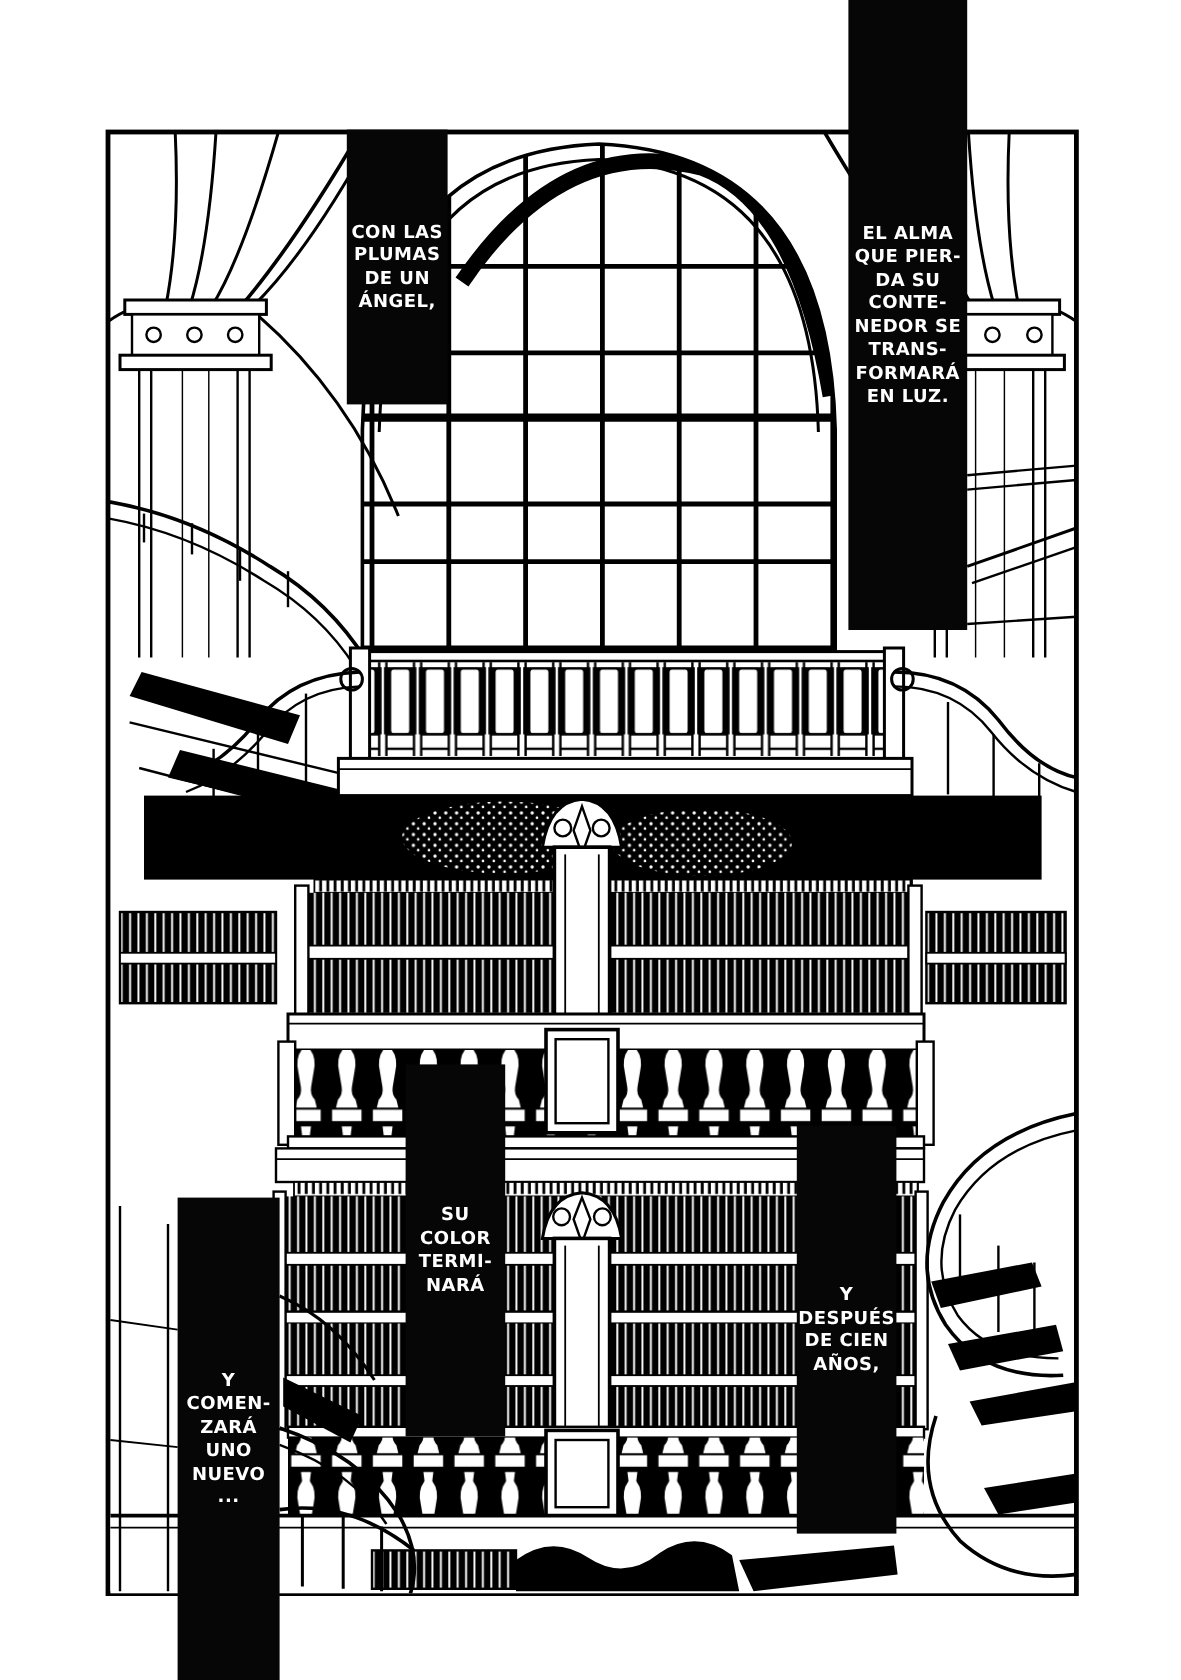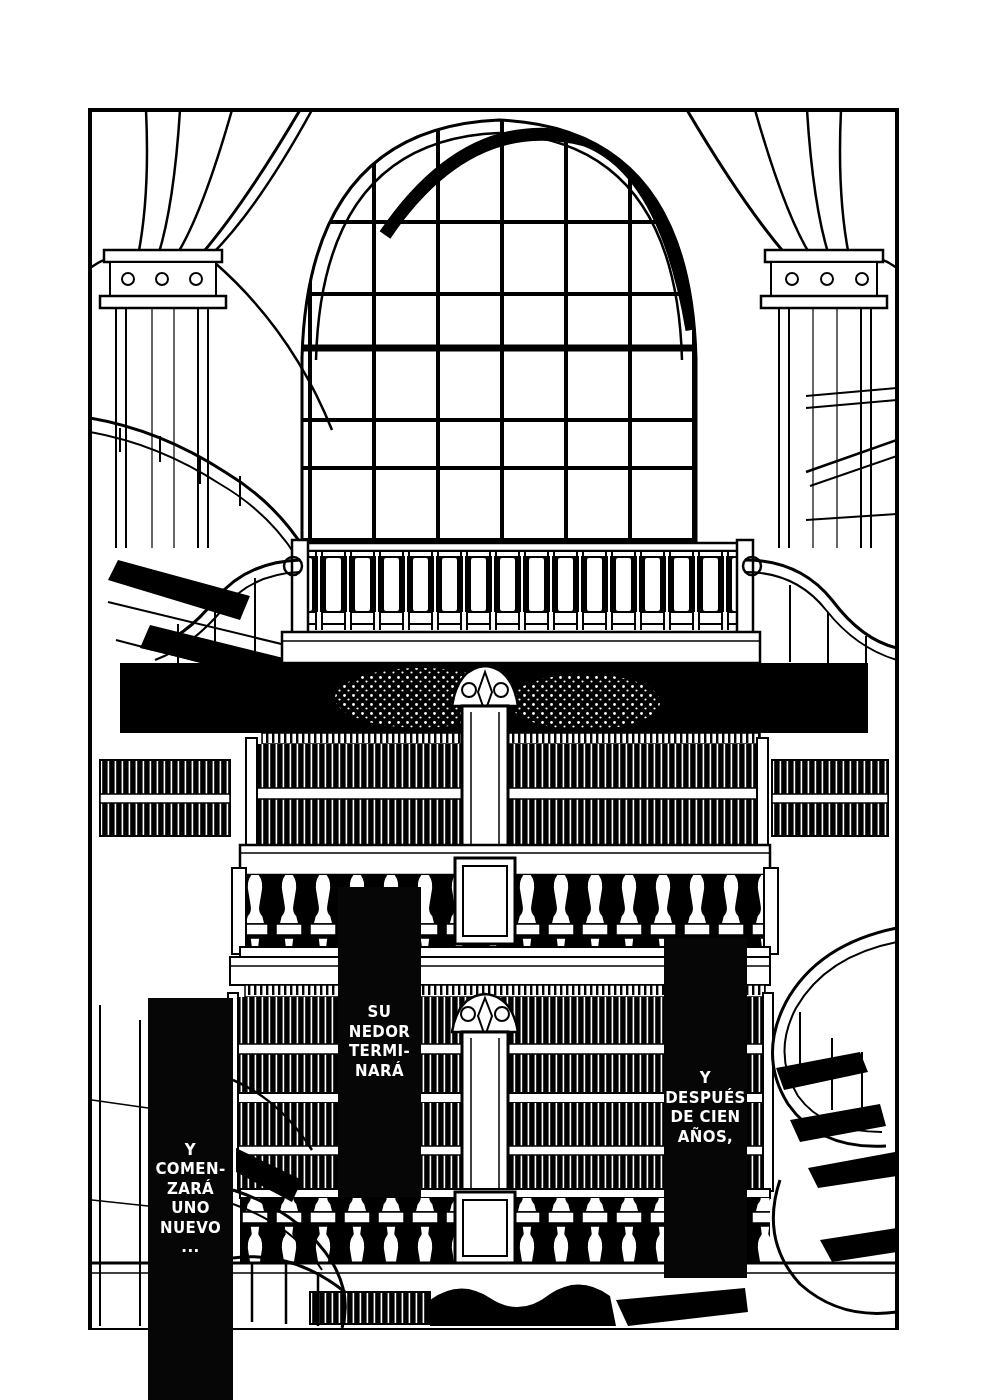--- a/index.html
+++ b/index.html
@@ -282,22 +282,38 @@
       <polygon points="236,1148 302,1180 292,1202 236,1172" fill="#000"></polygon>
       <g stroke="#000">
         <line x1="100" y1="1005" x2="100" y2="1326" stroke-width="2"></line>
         <line x1="140" y1="1020" x2="140" y2="1326" stroke-width="2"></line>
         <line x1="92" y1="1100" x2="148" y2="1108" stroke-width="1.5"></line>
         <line x1="92" y1="1200" x2="148" y2="1206" stroke-width="1.5"></line>
       </g>
     </g>
   </svg>
 
+  <div class="caption" id="cap-plumas">
+    <span class="txt">CON LAS
+PLUMAS
+DE UN
+ÁNGEL,</span>
+  </div>
+  <div class="caption" id="cap-alma">
+    <span class="txt">EL ALMA
+QUE PIER-
+DA SU
+CONTE-
+NEDOR SE
+TRANS-
+FORMARÁ
+EN LUZ.</span>
+  </div>
   <div class="caption" id="cap-viaje">
-    <span class="txt">SU NEDOR
+    <span class="txt">SU COLOR
 TERMI-
 NARÁ</span>
   </div>
   <div class="caption" id="cap-despues">
     <span class="txt">Y
 DESPUÉS
 DE CIEN
 AÑOS,</span>
   </div>
   <div class="caption" id="cap-comenzara">

